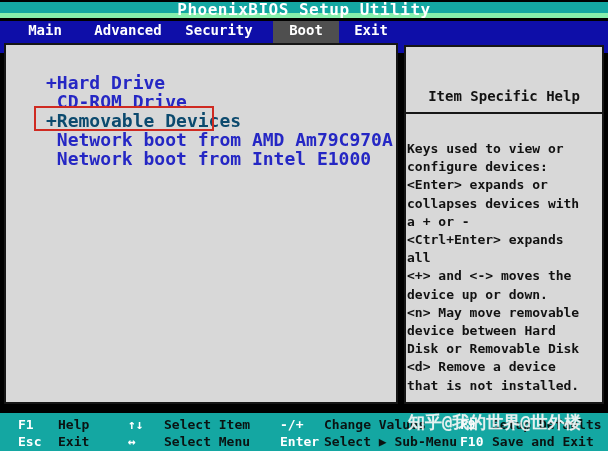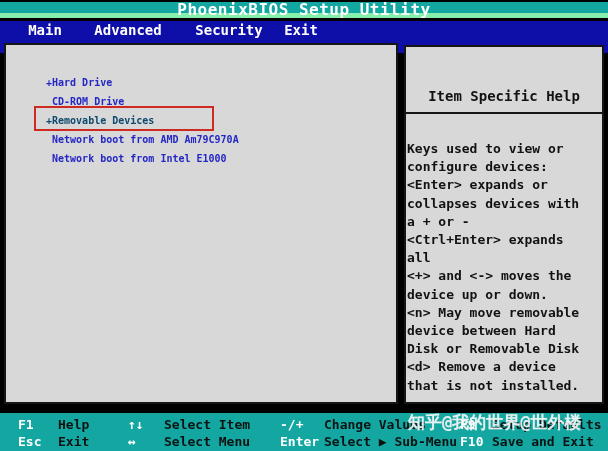--- a/index.html
+++ b/index.html
@@ -10,29 +10,29 @@
   .titlebar { position:absolute; top:2px; left:0; width:608px; height:16px;
     background:#14a7a2; color:#fff; font-size:16px; line-height:16px; text-align:center;
     border-bottom:5px solid #86efac; letter-spacing:0.5px; }
 
   
   .menubar { position:absolute; top:21px; left:0; width:608px; height:32px;
     background:#0e0ea8; color:#fff; font-size:14px; line-height:18px; display:flex; }
   .menu-item { text-align:center; white-space:nowrap; }
   .menu-item.m0 { margin-left:20px; width:50px; }
   .menu-item.m1 { margin-left:18px; width:80px; }
-  .menu-item.m2 { margin-left:21px; width:80px; }
+  .menu-item.m2 { margin-left:11px; width:80px; }
   .menu-item.m3 { margin-left:14px; width:66px; }
   .menu-item.m4 { margin-left:2px;  width:60px; }
   .menu-item.selected { background:#4f4f4f; }
 
   
   .left-panel { position:absolute; top:43px; left:4px; width:394px; height:361px;
     background:#d8d8d8; border:2px solid #161616; }
-  .boot-list { padding:28px 0 0 40px; font-size:10px; color:#2527c4; }
+  .boot-list { padding:28px 0 0 40px; font-size:18px; color:#2527c4; }
   .boot-item { height:19px; line-height:19px; white-space:pre; }
   .boot-item.selected { color:#0c4a6e; }
   .red-box { position:absolute; top:61px; left:28px; width:180px; height:25px;
     border:2px solid #cf2a21; pointer-events:none; }
 
   
   .right-panel { position:absolute; top:45px; left:404px; width:200px; height:359px;
     background:#d8d8d8; border:2px solid #161616; }
   .help-title { height:35px; line-height:35px; text-align:center; color:#121212;
     font-size:14px; border-bottom:2px solid #161616;margin-top:32px; }
@@ -61,20 +61,21 @@
 </style>
 </head>
 <body>
 
 <div class="titlebar">PhoenixBIOS Setup Utility</div>
 
 <div class="menubar">
   <div class="menu-item m0">Main</div>
   <div class="menu-item m1">Advanced</div>
   <div class="menu-item m2">Security</div>
+  <div class="menu-item m3 selected">Boot</div>
   <div class="menu-item m4">Exit</div>
 </div>
 
 <div class="left-panel">
   <div class="boot-list">
     <div class="boot-item">+Hard Drive</div>
     <div class="boot-item"> CD-ROM Drive</div>
     <div class="boot-item selected">+Removable Devices</div>
     <div class="boot-item"> Network boot from AMD Am79C970A</div>
     <div class="boot-item"> Network boot from Intel E1000</div>

